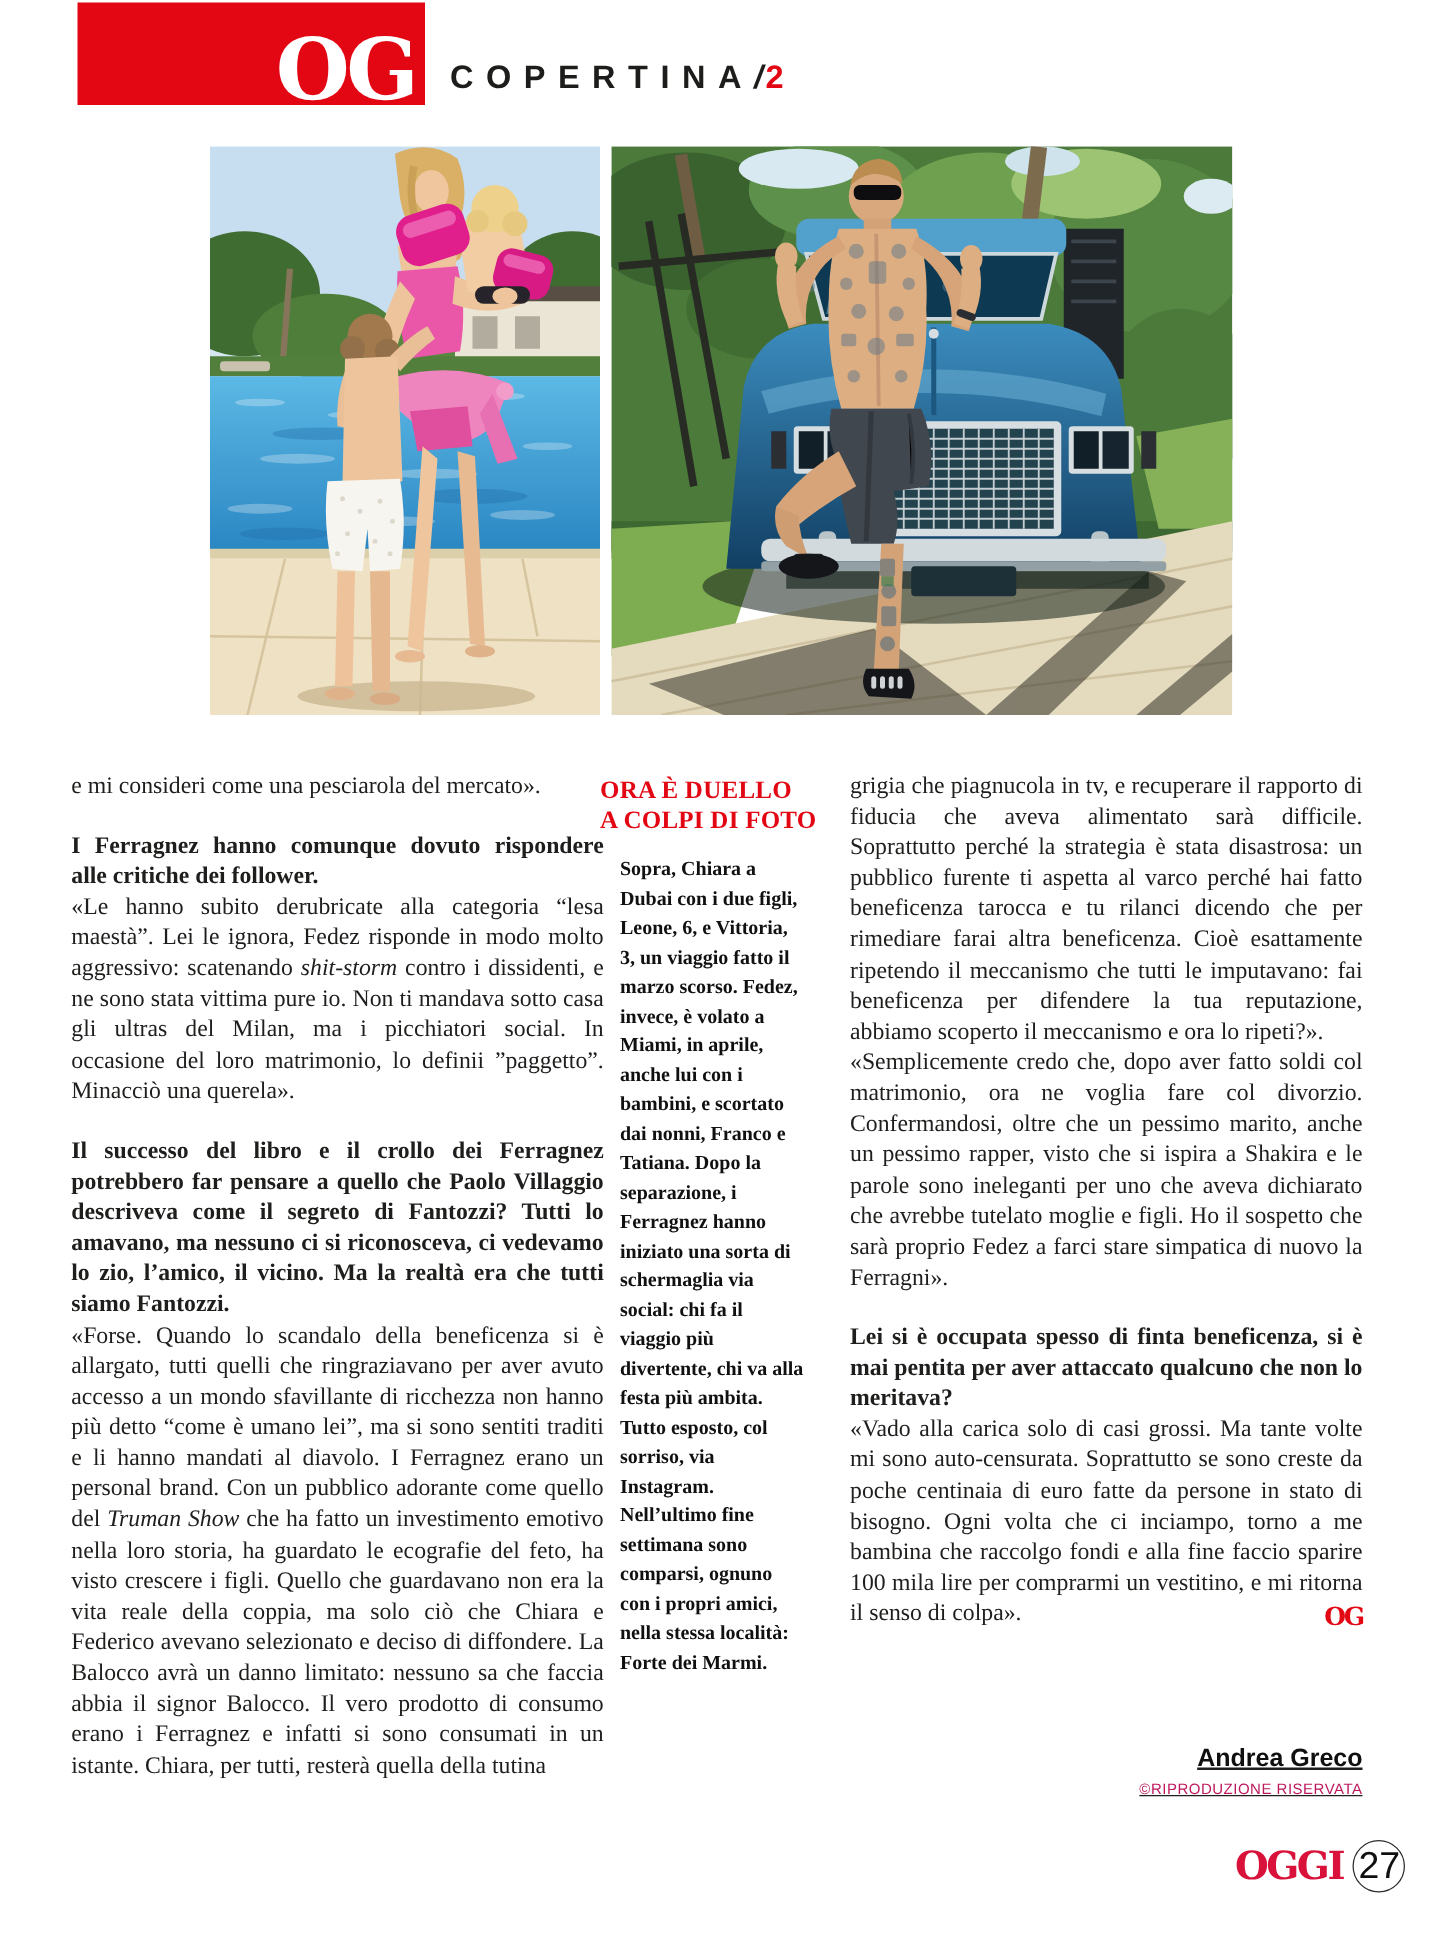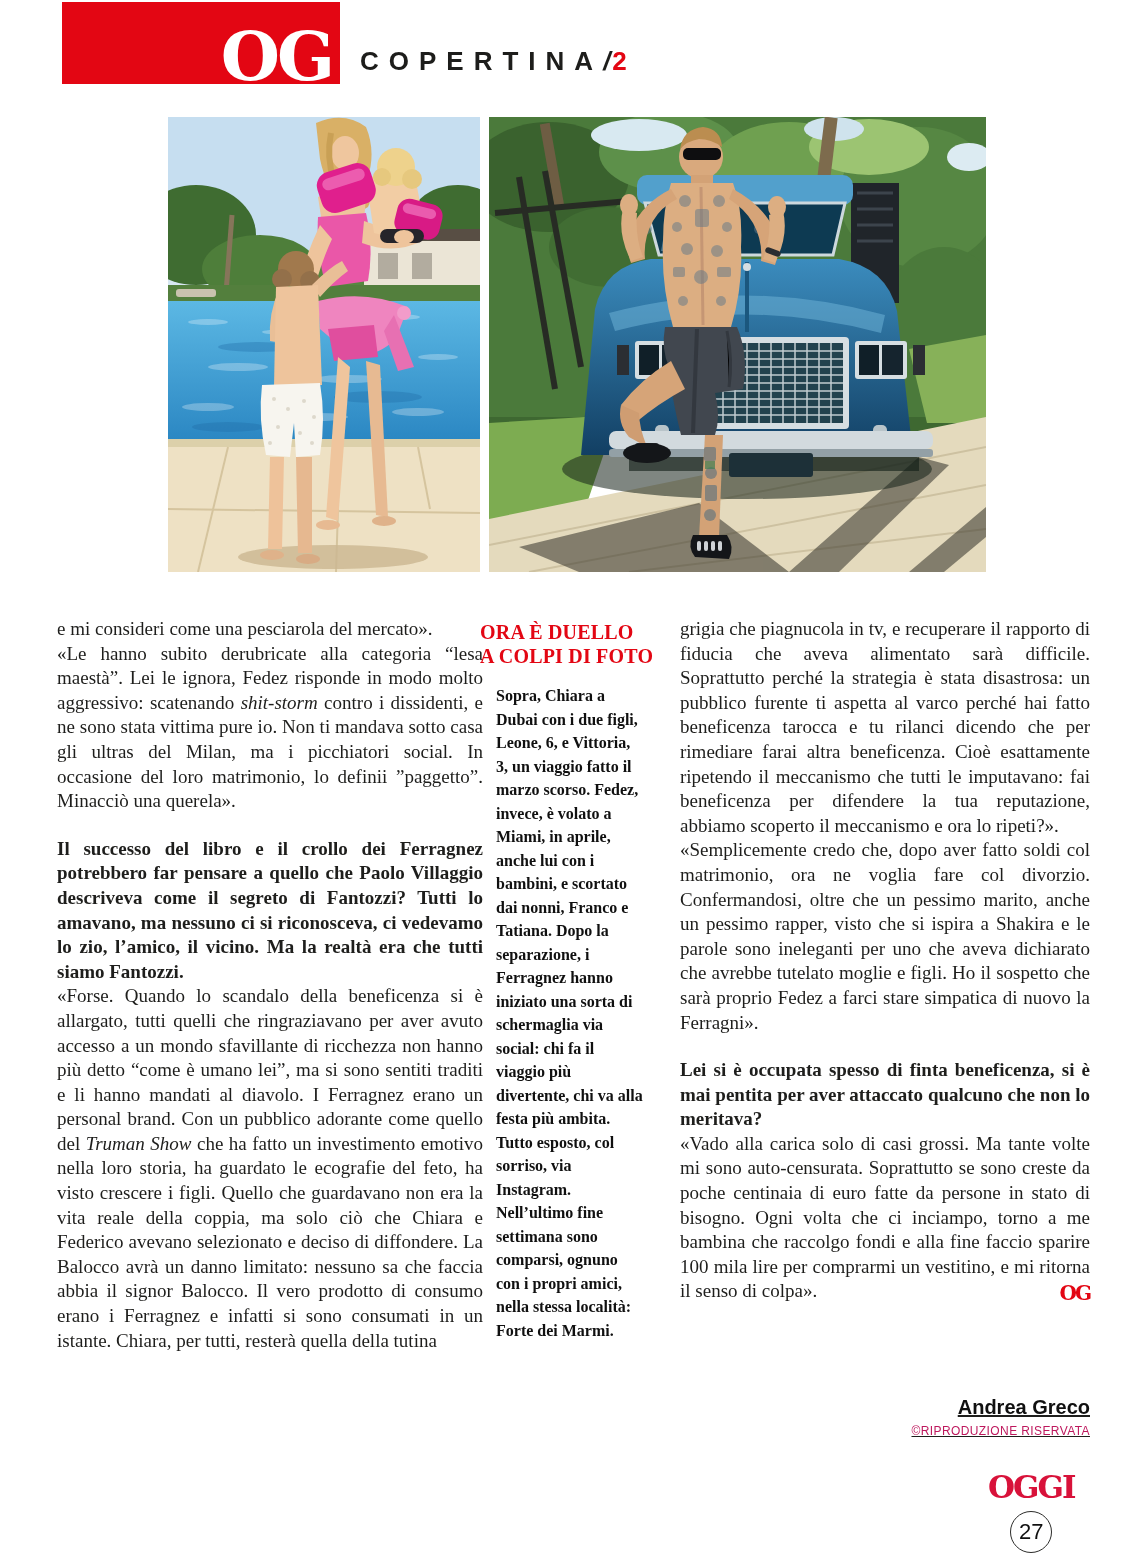--- a/index.html
+++ b/index.html
@@ -58,30 +58,30 @@
   
   .byline-block{
     position:absolute;left:680px;top:1396px;width:410px;text-align:right;
     font-family:"Liberation Sans", sans-serif;
     text-decoration:underline;
   }
   .byline{font-weight:bold;font-size:20px;color:#101010;margin:0;}
   .copyright{font-size:12px;color:#be185d;letter-spacing:.4px;margin:5px 0 0 0;}
   
   .footer{
-    position:absolute;left:988px;top:1472px;display:flex;align-items:center;gap:8px;flex-direction:column;
+    position:absolute;left:988px;top:1472px;display:flex;align-items:center;gap:8px;
   }
   .footer-logo{
     font-family:"DejaVu Serif", serif;font-weight:bold;font-size:31px;line-height:1;
     color:#d8123a;letter-spacing:-2px;
   }
   .page-circle{
     width:40px;height:40px;border:1.5px solid #2d2d2b;border-radius:50%;
     display:flex;align-items:center;justify-content:center;
-    font-family:"Liberation Sans", sans-serif;font-size:22px;color:#101010;background:#fff;
+    font-family:"Liberation Sans", sans-serif;font-size:30px;color:#101010;background:#fff;
   }
 </style>
 </head>
 <body>
 
 <div class="logo-box">
   <span class="logo-og">OG</span>
 </div>
 <div class="section-line"><span>COPERTINA</span><span class="slash">/</span><span class="num">2</span></div>
 
@@ -347,20 +347,21 @@
           <rect x="215" y="424" width="4" height="10" rx="2"></rect>
         <rect x="222" y="424" width="4" height="10" rx="2"></rect>
           <rect x="229" y="424" width="4" height="10" rx="2"></rect>
       </g>
     </g>
   </svg>
 </div>
 
 <div class="col col1">
   <p>e mi consideri come una pesciarola del mercato».</p>
+  <p class="gap bold">I Ferragnez hanno comunque dovuto rispondere alle critiche dei follower.</p>
   <p><span>«Le hanno subito derubricate alla categoria “lesa maestà”. Lei le ignora, Fedez risponde in modo molto aggressivo: scatenando </span><span class="it">shit-storm</span><span> contro i dissidenti, e ne sono stata vittima pure io. Non ti mandava sotto casa gli ultras del Milan, ma i picchiatori social. In occasione del loro matrimonio, lo definii ”paggetto”. Minacciò una querela».</span></p>
   <p class="gap bold">Il successo del libro e il crollo dei Ferragnez potrebbero far pensare a quello che Paolo Villaggio descriveva come il segreto di Fantozzi? Tutti lo amavano, ma nessuno ci si riconosceva, ci vedevamo lo zio, l’amico, il vicino. Ma la realtà era che tutti siamo Fantozzi.</p>
   <p><span>«Forse. Quando lo scandalo della beneficenza si è allargato, tutti quelli che ringraziavano per aver avuto accesso a un mondo sfavillante di ricchezza non hanno più detto “come è umano lei”, ma si sono sentiti traditi e li hanno mandati al diavolo. I Ferragnez erano un personal brand. Con un pubblico adorante come quello del </span><span class="it">Truman Show</span><span> che ha fatto un investimento emotivo nella loro storia, ha guardato le ecografie del feto, ha visto crescere i figli. Quello che guardavano non era la vita reale della coppia, ma solo ciò che Chiara e Federico avevano selezionato e deciso di diffondere. La Balocco avrà un danno limitato: nessuno sa che faccia abbia il signor Balocco. Il vero prodotto di consumo erano i Ferragnez e infatti si sono consumati in un istante. Chiara, per tutti, resterà quella della tutina</span></p>
 </div>
 
 <div class="caption">
   <p class="cap-title"><span>ORA È DUELLO</span><br><span>A COLPI DI FOTO</span></p>
   <p class="cap-body">Sopra, Chiara a Dubai con i due figli, Leone, 6, e Vittoria, 3, un viaggio fatto il marzo scorso. Fedez, invece, è volato a Miami, in aprile, anche lui con i bambini, e scortato dai nonni, Franco e Tatiana. Dopo la separazione, i Ferragnez hanno iniziato una sorta di schermaglia via social: chi fa il viaggio più divertente, chi va alla festa più ambita. Tutto esposto, col sorriso, via Instagram. Nell’ultimo fine settimana sono comparsi, ognuno con i propri amici, nella stessa località: Forte dei Marmi.</p>
 </div>
 

